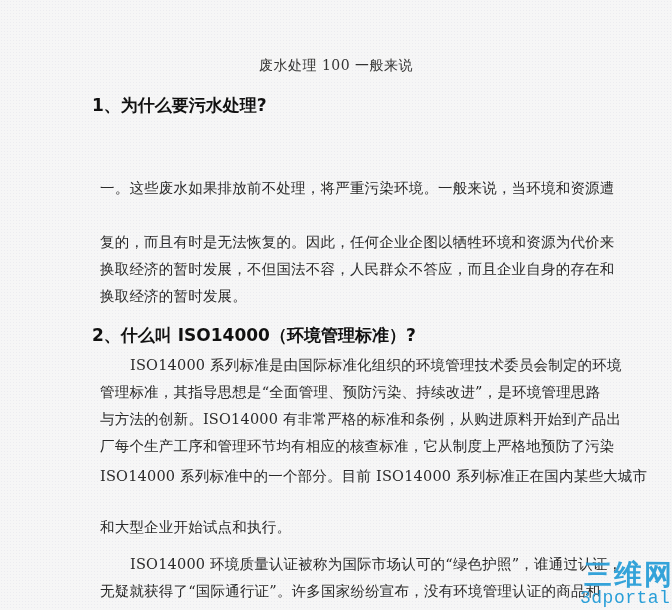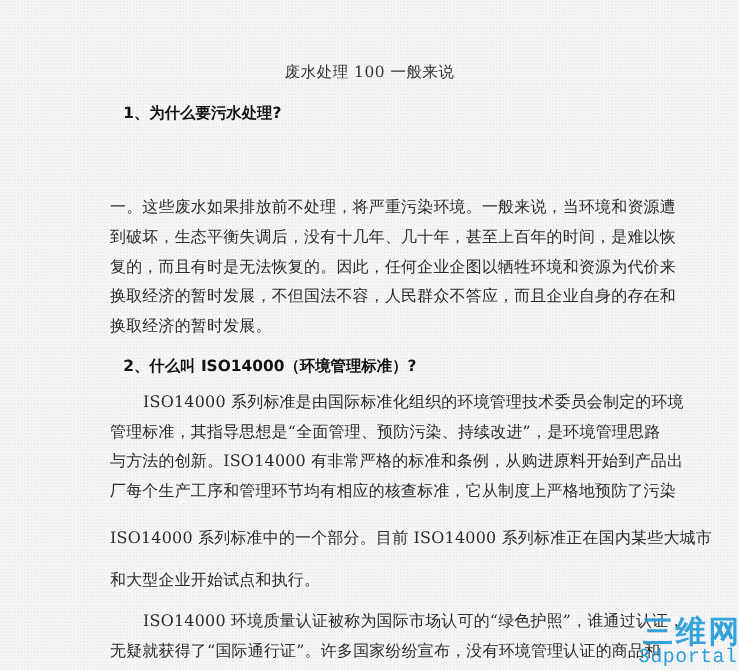--- a/index.html
+++ b/index.html
@@ -28,22 +28,22 @@
       top: 57px;
       left: 0;
       width: 672px;
       text-align: center;
       font-size: 14px;
       color: #333;
       letter-spacing: 0.5px;
     }
     .heading {
       position: absolute;
-      left: 112px;
-      font-size: 14px;
+      left: 92px;
+      font-size: 17px;
       font-weight: bold;
       font-family: "DejaVu Sans", "Liberation Sans", sans-serif;
       color: #111;
       white-space: nowrap;
     }
     .line {
       position: absolute;
       left: 100px;
       width: 478px;
       font-size: 14.5px;
@@ -86,32 +86,31 @@
 </head>
 <body>
 
 <div class="page">
 
   <div class="title">废水处理 100 一般来说</div>
 
   <div class="heading" style="top:94px">1、为什么要污水处理?</div>
 
   <div class="line" style="top:179px">一。这些废水如果排放前不处理，将严重污染环境。一般来说，当环境和资源遭</div>
-  <div class="line" style="top:206px">到破坏，生态平衡失调后，没有十几年、几十年，甚至上百年的时间，是难以恢</div>
   <div class="line" style="top:233px">复的，而且有时是无法恢复的。因此，任何企业企图以牺牲环境和资源为代价来</div>
   <div class="line" style="top:260px">换取经济的暂时发展，不但国法不容，人民群众不答应，而且企业自身的存在和</div>
   <div class="line last" style="top:287px">换取经济的暂时发展。</div>
 
   <div class="heading" style="top:324px">2、什么叫 ISO14000（环境管理标准）?</div>
 
   <div class="line indent" style="top:356px">ISO14000 系列标准是由国际标准化组织的环境管理技术委员会制定的环境</div>
   <div class="line" style="top:383px">管理标准，其指导思想是“全面管理、预防污染、持续改进”，是环境管理思路</div>
   <div class="line" style="top:410px">与方法的创新。ISO14000 有非常严格的标准和条例，从购进原料开始到产品出</div>
   <div class="line" style="top:437px">厂每个生产工序和管理环节均有相应的核查标准，它从制度上严格地预防了污染</div>
-  <div class="line" style="top:480px">ISO14000 系列标准中的一个部分。目前 ISO14000 系列标准正在国内某些大城市</div>
+  <div class="line" style="top:467px">ISO14000 系列标准中的一个部分。目前 ISO14000 系列标准正在国内某些大城市</div>
   <div class="line last" style="top:518px">和大型企业开始试点和执行。</div>
 
   <div class="line indent last" style="top:555px">ISO14000 环境质量认证被称为国际市场认可的“绿色护照”，谁通过认证，</div>
   <div class="line last" style="top:582px">无疑就获得了“国际通行证”。许多国家纷纷宣布，没有环境管理认证的商品和</div>
 
   <div class="watermark">
     <div class="wm-cn">三维网</div>
     <div class="wm-en">3dportal.cn</div>
   </div>
 

